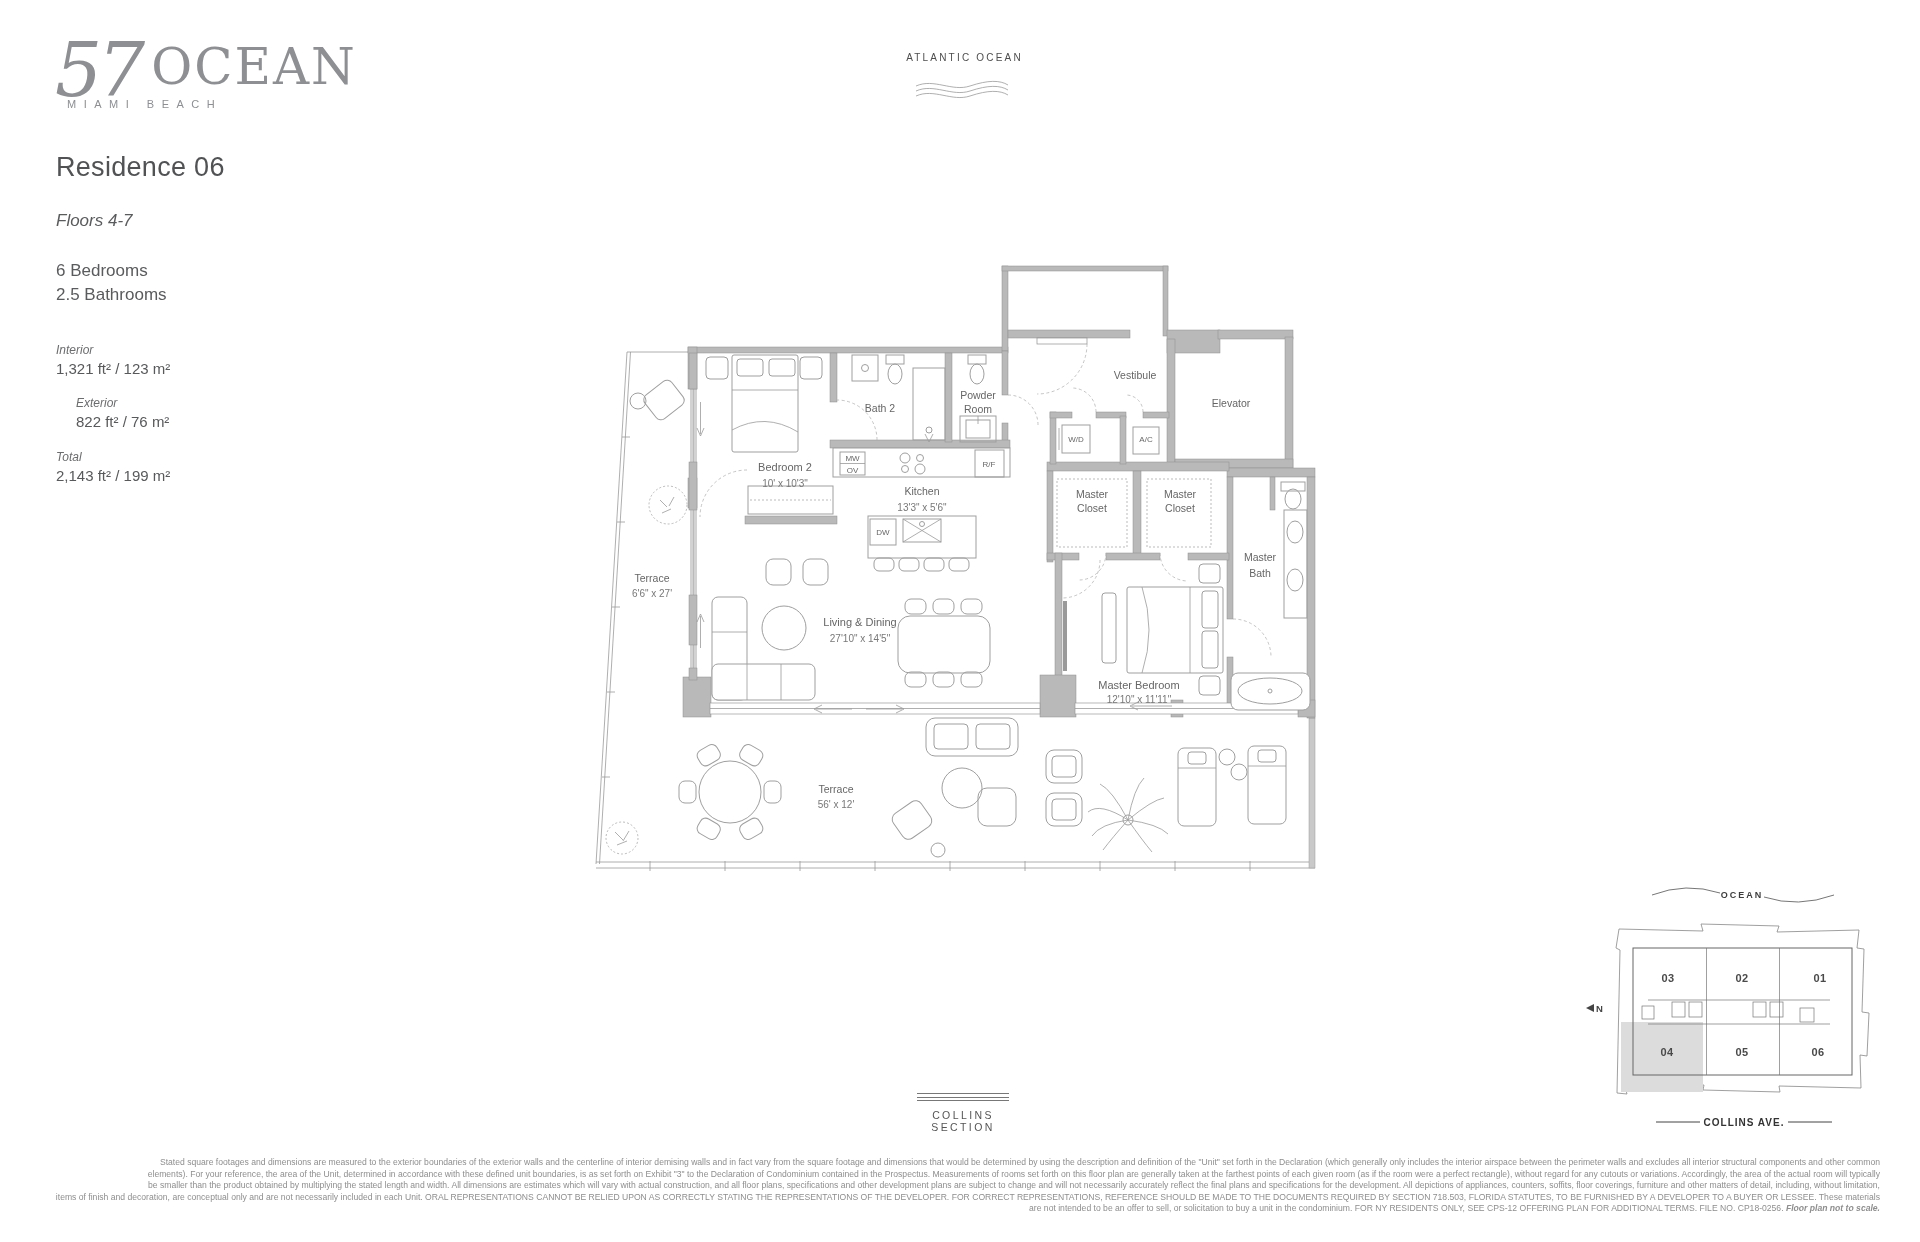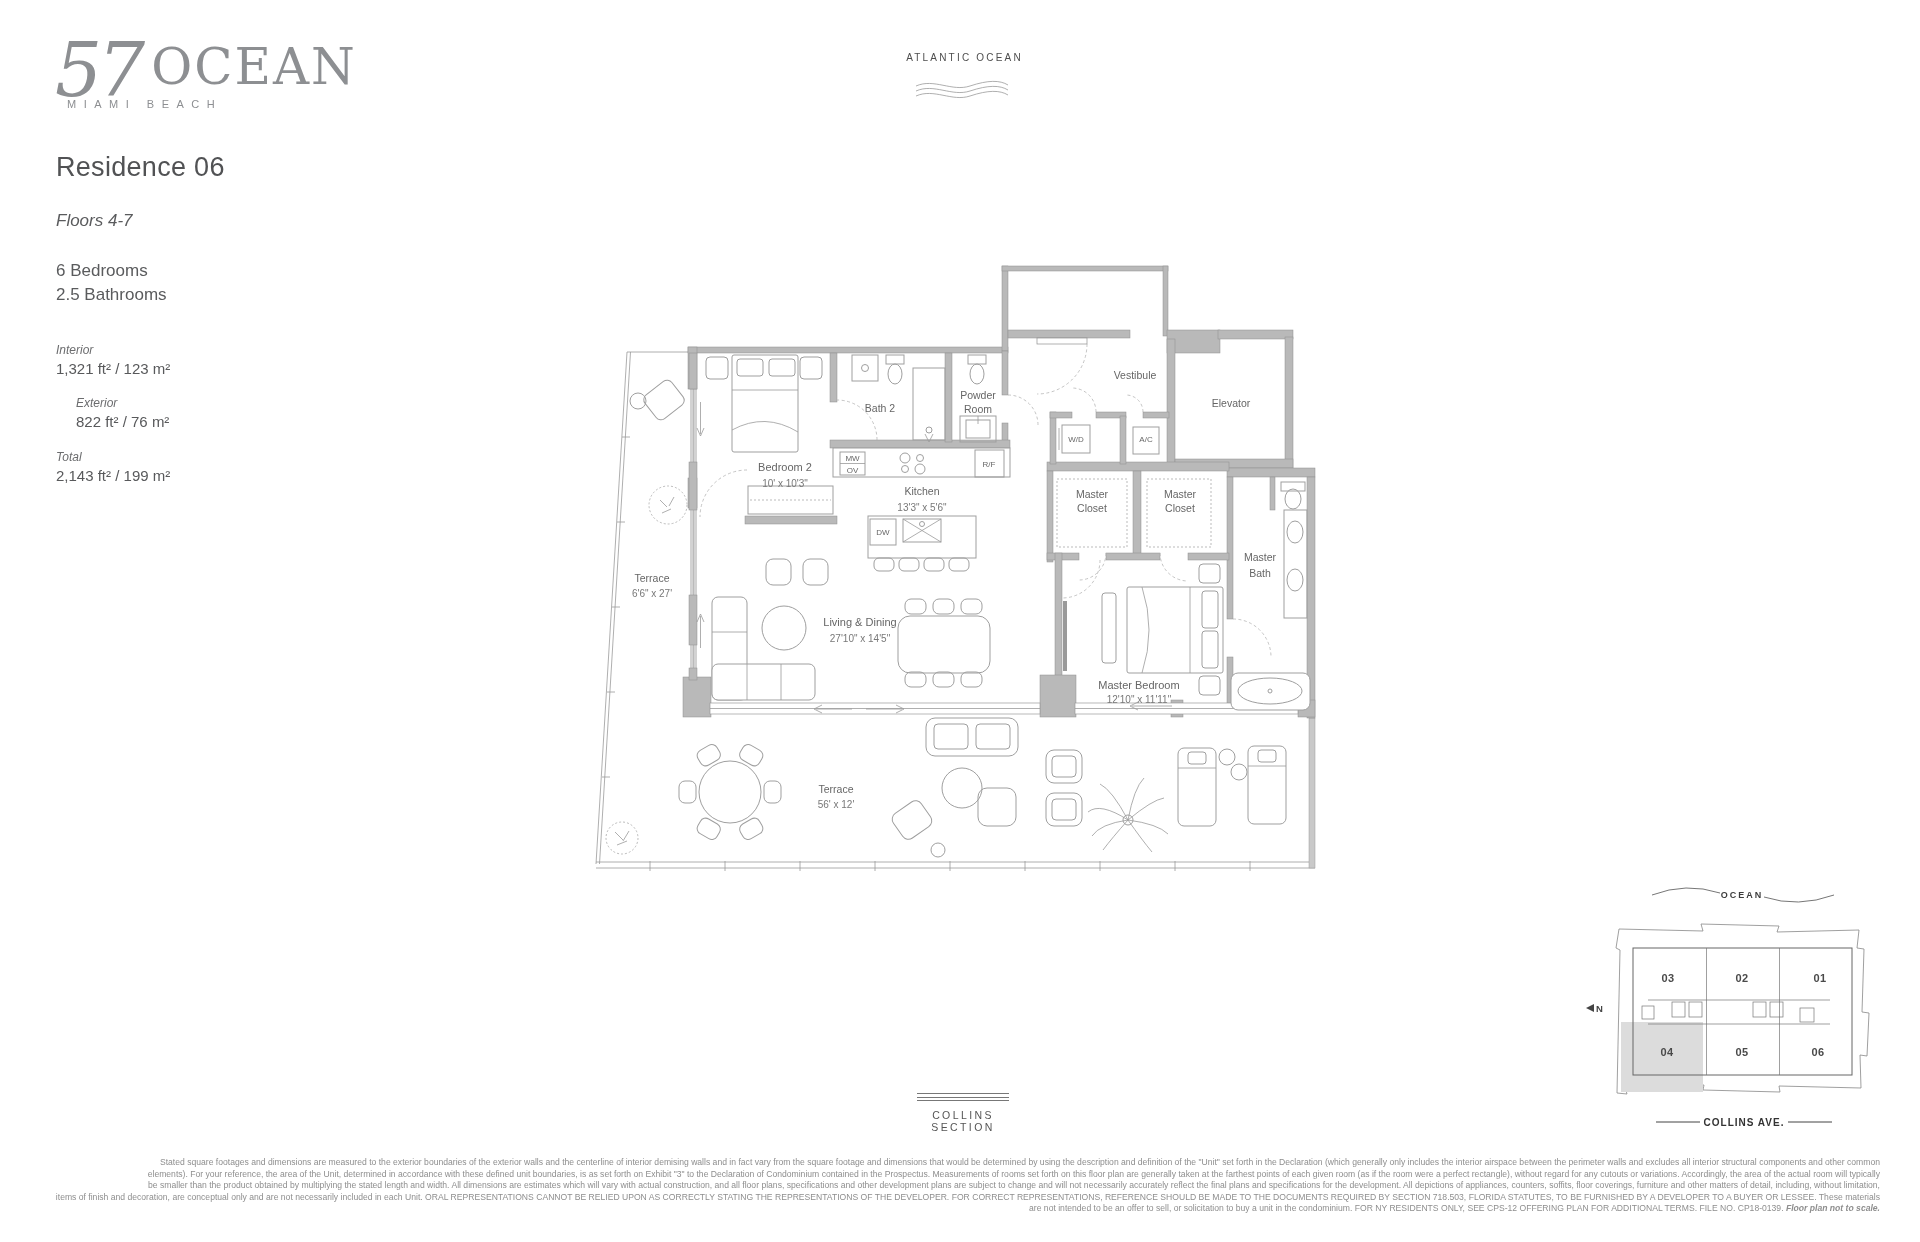--- a/index.html
+++ b/index.html
@@ -422,14 +422,14 @@
   <div class="hl"></div>
   <div class="hl"></div>
   <div class="txt">COLLINS SECTION</div>
 </div>
 
 <div class="abs disc">
   <div>Stated square footages and dimensions are measured to the exterior boundaries of the exterior walls and the centerline of interior demising walls and in fact vary from the square footage and dimensions that would be determined by using the description and definition of the "Unit" set forth in the Declaration (which generally only includes the interior airspace between the perimeter walls and excludes all interior structural components and other common</div>
   <div>elements). For your reference, the area of the Unit, determined in accordance with these defined unit boundaries, is as set forth on Exhibit "3" to the Declaration of Condominium contained in the Prospectus. Measurements of rooms set forth on this floor plan are generally taken at the farthest points of each given room (as if the room were a perfect rectangle), without regard for any cutouts or variations. Accordingly, the area of the actual room will typically</div>
   <div>be smaller than the product obtained by multiplying the stated length and width. All dimensions are estimates which will vary with actual construction, and all floor plans, specifications and other development plans are subject to change and will not necessarily accurately reflect the final plans and specifications for the development. All depictions of appliances, counters, soffits, floor coverings, furniture and other matters of detail, including, without limitation,</div>
   <div>items of finish and decoration, are conceptual only and are not necessarily included in each Unit. ORAL REPRESENTATIONS CANNOT BE RELIED UPON AS CORRECTLY STATING THE REPRESENTATIONS OF THE DEVELOPER. FOR CORRECT REPRESENTATIONS, REFERENCE SHOULD BE MADE TO THE DOCUMENTS REQUIRED BY SECTION 718.503, FLORIDA STATUTES, TO BE FURNISHED BY A DEVELOPER TO A BUYER OR LESSEE. These materials</div>
-  <div><span>are not intended to be an offer to sell, or solicitation to buy a unit in the condominium. FOR NY RESIDENTS ONLY, SEE CPS-12 OFFERING PLAN FOR ADDITIONAL TERMS. FILE NO. CP18-0139. </span><span class="em">Floor plan not to scale.</span></div>
+  <div><span>are not intended to be an offer to sell, or solicitation to buy a unit in the condominium. FOR NY RESIDENTS ONLY, SEE CPS-12 OFFERING PLAN FOR ADDITIONAL TERMS. FILE NO. CP18-0256. </span><span class="em">Floor plan not to scale.</span></div>
 </div>
 
 </body></html>

